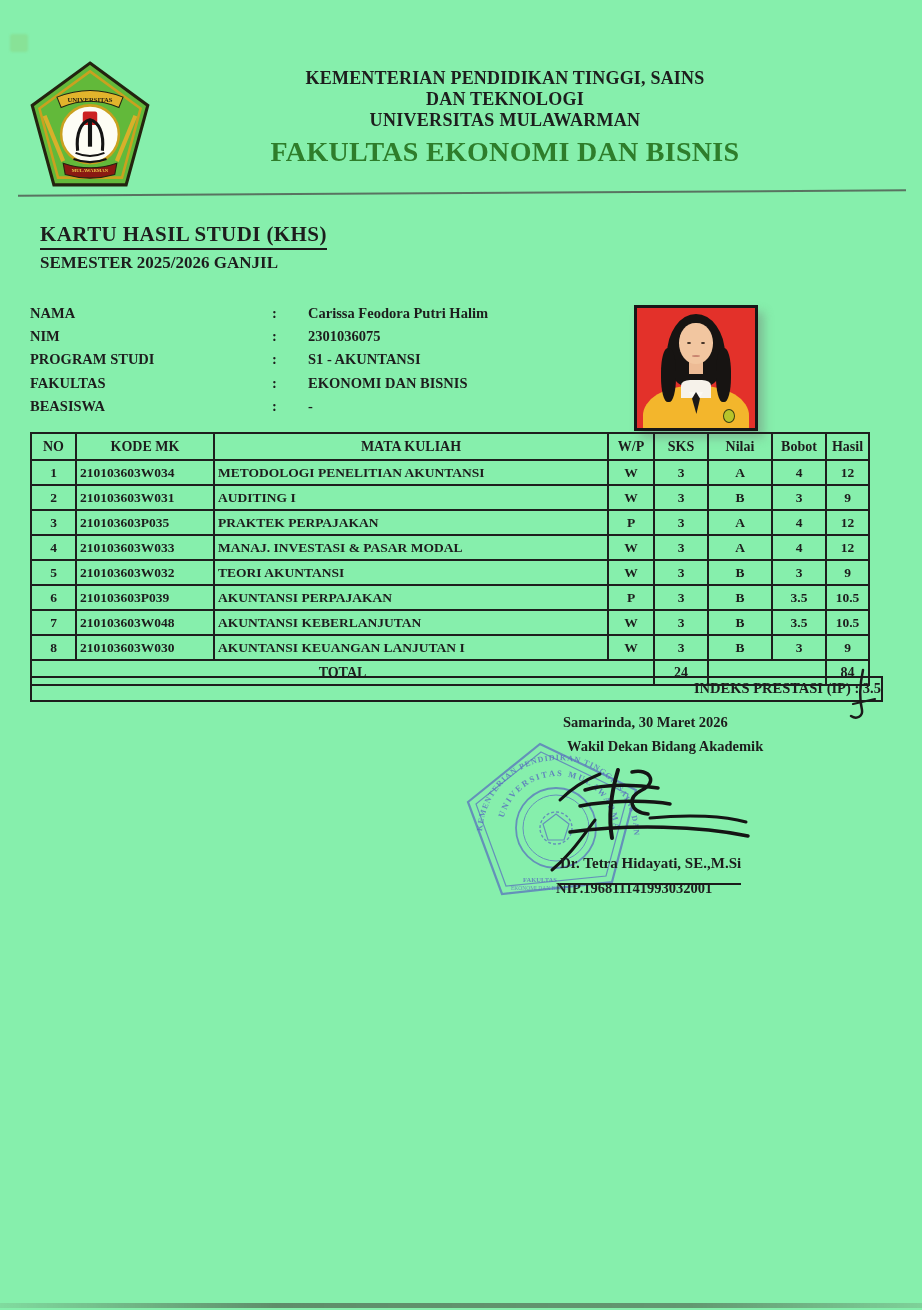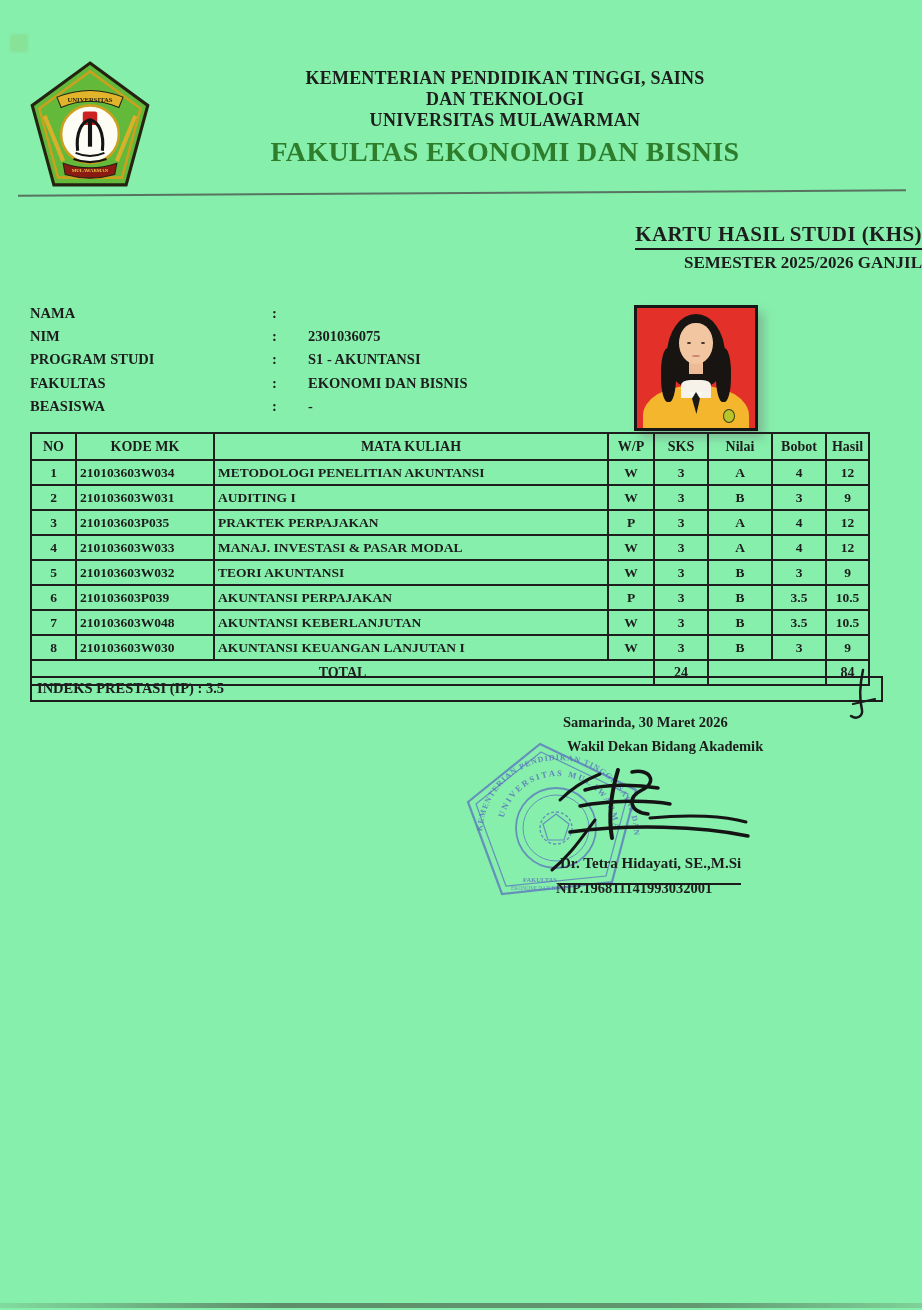--- a/index.html
+++ b/index.html
@@ -15,21 +15,21 @@
     filter:blur(.4px);}
   
   .logo{position:absolute;left:28px;top:60px;width:124px;height:130px;}
   .head-text{position:absolute;left:255px;top:68px;width:500px;text-align:center;line-height:1.18;}
   .head-ministry{font-size:18px;font-weight:bold;letter-spacing:.2px;}
   .head-univ{font-size:18px;font-weight:bold;letter-spacing:.3px;}
   .head-faculty{font-size:28px;font-weight:bold;color:#2e7d2b;margin-top:3px;letter-spacing:.3px;text-align:center;}
   .rule{position:absolute;left:18px;top:192px;width:888px;height:2px;background:#4a4a48;
     transform:rotate(-0.35deg);opacity:.75;}
   
-  .title-block{position:absolute;left:40px;top:222px;width:882px;text-align:right;}
+  .title-block{position:absolute;left:40px;top:222px;width:882px;text-align:left;}
   .title-main{display:inline-block;font-size:21px;font-weight:bold;letter-spacing:.4px;
     border-bottom:2.5px solid #1b1b1b;padding-bottom:1px;}
   .title-sub{font-size:17px;font-weight:bold;margin-top:3px;}
   
   .student-info{position:absolute;left:30px;top:302px;width:560px;}
   .info-row{display:flex;height:23.2px;align-items:center;font-size:14.5px;font-weight:bold;gap:24px;}
   .info-label{width:218px;}
   .info-colon{width:12px;}
   .info-value{flex:1;}
   
@@ -59,21 +59,21 @@
     table-layout:fixed;font-size:13.5px;}
   table.grades th,table.grades td{border:2px solid #1e1e1e;padding:0 3px;height:23px;
     overflow:hidden;white-space:nowrap;}
   table.grades th{font-size:14px;font-weight:bold;text-align:center;height:25px;}
   table.grades td{font-weight:600;}
   td.c,th.c{text-align:center;}
   .total-label{font-weight:bold;font-size:14px;}
   
   .sum-box{position:absolute;left:30px;width:844px;height:22px;border:2px solid #1c1c1c;
     font-size:14.5px;font-weight:bold;line-height:21px;padding-left:5px;box-sizing:content-box;}
-  .sum-ip{top:676px;}
+  .sum-ip{top:676px;text-align:right;}
   .sum-max{top:702px;}
   .pen-tick{position:absolute;left:843px;top:666px;}
   
   .place-date{position:absolute;left:563px;top:714px;font-size:14.5px;font-weight:600;}
   .role{position:absolute;left:567px;top:738px;font-size:14.5px;font-weight:600;}
   .stamp{position:absolute;left:452px;top:740px;opacity:.85;}
   .signature{position:absolute;left:500px;top:760px;}
   .sign-name{position:absolute;left:560px;top:855px;font-size:15px;font-weight:bold;
     border-bottom:2px solid #1b1b1b;padding-bottom:11px;}
   .sign-nip{position:absolute;left:556px;top:880px;font-size:14.5px;font-weight:600;}
@@ -111,20 +111,21 @@
 
   <div class="title-block">
     <div><span class="title-main">KARTU HASIL STUDI (KHS)</span></div>
     <div class="title-sub">SEMESTER 2025/2026 GANJIL</div>
   </div>
 
   <div class="student-info">
       <div class="info-row">
       <span class="info-label">NAMA</span>
       <span class="info-colon">:</span>
+      <span class="info-value">Carissa Feodora Putri Halim</span>
     </div>
       <div class="info-row">
       <span class="info-label">NIM</span>
       <span class="info-colon">:</span>
       <span class="info-value">2301036075</span>
     </div>
       <div class="info-row">
       <span class="info-label">PROGRAM STUDI</span>
       <span class="info-colon">:</span>
       <span class="info-value">S1 - AKUNTANSI</span>

